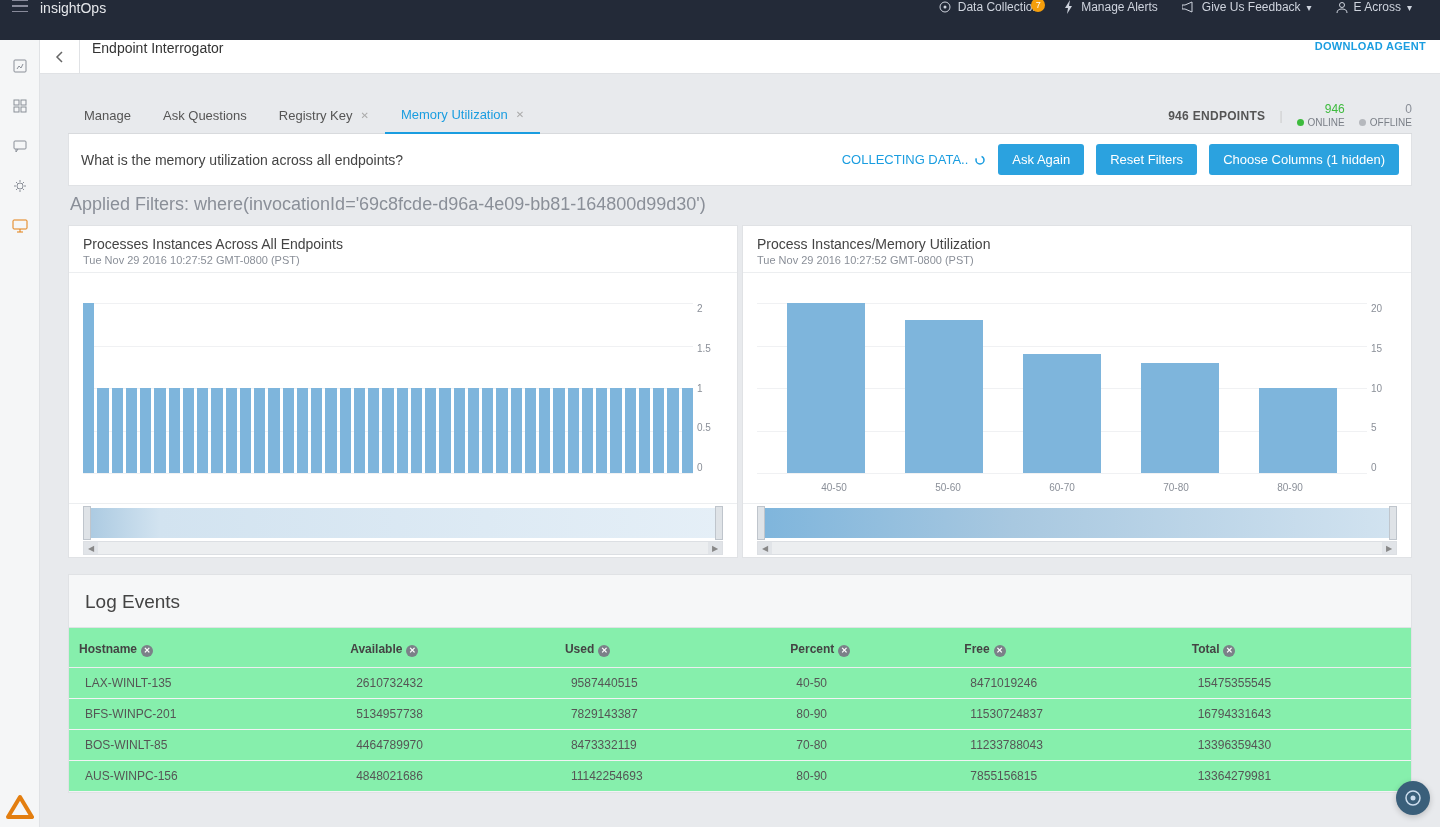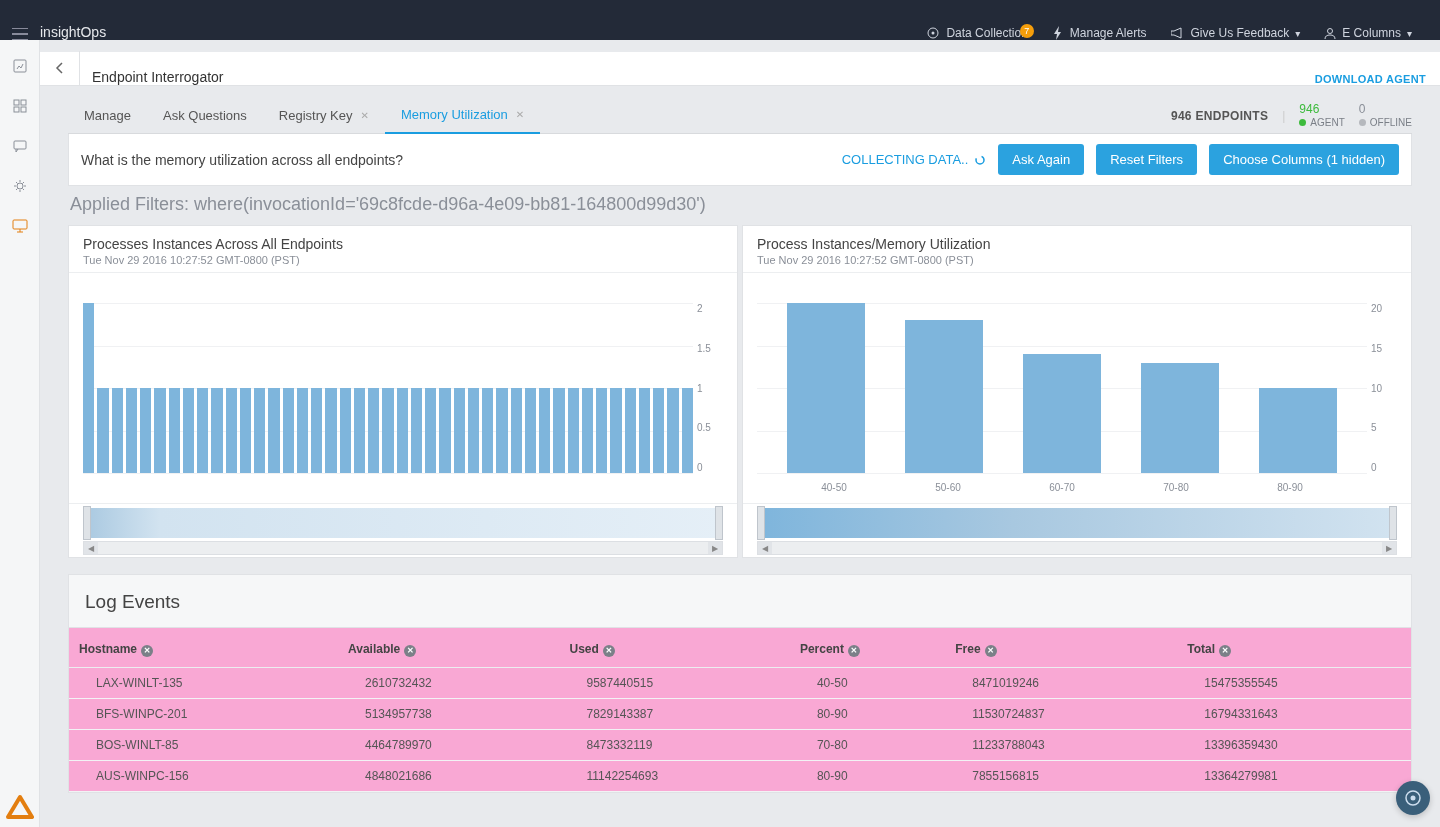--- a/index.html
+++ b/index.html
@@ -1,51 +1,51 @@
 <!DOCTYPE html>
 <html><head>
 <meta charset="utf-8">
 <style>
 * { box-sizing: border-box; margin: 0; padding: 0; }
 body { font-family: -apple-system, BlinkMacSystemFont, "Segoe UI", Arial, sans-serif; font-size: 13px; background: #e8eaed; color: #333; width: 1440px; height: 827px; overflow: hidden; position: relative; }
 
 
-.topbar { background: #232a38; color: #fff; height: 40px; display: flex; align-items: flex-end; padding: 0 16px 0 0; }
+.topbar { background: #232a38; color: #fff; height: 40px; display: flex; align-items: flex-start; padding: 0 16px 0 0; }
 .menu-icon { width: 40px; display: flex; align-items: center; justify-content: center; color: #aab; cursor: pointer; }
 .brand { font-size: 14px; color: #e5e7eb; font-weight: 400; }
 .topbar-spacer { flex: 1; }
 .top-item { display: flex; align-items: center; gap: 6px; padding: 0 12px; color: #cfd4de; font-size: 12px; cursor: pointer; position: relative; }
 .top-item .badge { position: absolute; top: -2px; right: 6px; background: #f59e0b; color: #fff; border-radius: 50%; width: 14px; height: 14px; font-size: 9px; display: flex; align-items: center; justify-content: center; }
 .chev { font-size: 10px; }
 
 
 .leftrail { position: absolute; left: 0; top: 40px; width: 40px; bottom: 0; background: #f5f6f7; border-right: 1px solid #e0e2e5; display: flex; flex-direction: column; align-items: center; padding-top: 18px; gap: 24px; }
 .rail-icon { color: #8a8f98; cursor: pointer; }
 .rail-icon.active { color: #e37e10; }
 .brand-corner { position: absolute; left: 0; bottom: 0; width: 40px; height: 40px; display: flex; align-items: center; justify-content: center; }
 
 
-.page-header { position: absolute; left: 40px; right: 0; top: 52px; height: 34px; background: #fff; border-bottom: 1px solid #e0e2e5; display: flex; align-items: flex-end; }
+.page-header { position: absolute; left: 40px; right: 0; top: 40px; height: 34px; background: #fff; border-bottom: 1px solid #e0e2e5; display: flex; align-items: flex-start; }
 .back-btn { width: 40px; height: 34px; display: flex; align-items: center; justify-content: center; border-right: 1px solid #e0e2e5; color: #666; cursor: pointer; }
 .page-title { padding: 0 12px; color: #333; font-size: 14px; font-weight: 400; }
 .page-header .dl-link { margin-left: auto; margin-right: 14px; color: #1a9de0; font-size: 11px; font-weight: 600; letter-spacing: 0.3px; cursor: pointer; }
 
 
 .content { position: absolute; left: 40px; right: 0; top: 74px; bottom: 0; padding: 24px 28px 0 28px; overflow: hidden; }
 
 
 .tabs-row { display: flex; align-items: center; border-bottom: 1px solid #d8dadd; height: 36px; }
 .tab { padding: 0 16px; color: #555; font-size: 13px; height: 36px; display: flex; align-items: center; gap: 8px; cursor: pointer; }
 .tab.active { color: #1a9de0; border-bottom: 2px solid #1a9de0; }
 .tab .close-x { color: #aaa; font-size: 10px; }
 .tabs-spacer { flex: 1; }
 .endpoint-summary { display: flex; align-items: center; gap: 14px; color: #555; font-size: 12px; }
 .ep-count { font-weight: 600; letter-spacing: 0.3px; }
 .sep { color: #ccc; }
-.status { display: flex; flex-direction: column; align-items: flex-start; line-height: 1.1; }
+.status { display: flex; flex-direction: column; align-items: flex-end; line-height: 1.1; }
 .status .num { font-size: 12px; }
 .status .lbl { font-size: 10px; color: #7a7f87; display: flex; align-items: center; gap: 4px; }
 .dot { width: 7px; height: 7px; border-radius: 50%; display: inline-block; }
 .dot.green { background: #3dbb3d; }
 .dot.gray { background: #b5b8bd; }
 .status.online .num { color: #3dbb3d; }
 .status.offline .num { color: #8a8f98; }
 
 
 .qbar { background: #fff; border: 1px solid #e0e2e5; border-top: none; display: flex; align-items: center; padding: 10px 12px; gap: 12px; }
@@ -78,26 +78,26 @@
 .overview { height: 54px; border-top: 1px solid #eceef0; position: relative; padding: 0 14px; }
 .ov-track { position: absolute; left: 14px; right: 14px; top: 4px; height: 30px; background: linear-gradient(to right, #a8c8e0 0%, #d2e3f0 12%, #e5eff7 100%); }
 .ov-handle { position: absolute; top: 2px; width: 8px; height: 34px; background: #dfe3e7; border: 1px solid #bfc5cc; }
 .ov-handle.left { left: 14px; }
 .ov-handle.right { right: 14px; }
 .ov-scroll { position: absolute; left: 14px; right: 14px; bottom: 2px; height: 14px; background: #eceef0; border: 1px solid #dcdfe3; display:flex; align-items:center; }
 .ov-scroll .sb-btn { width: 14px; height: 12px; background: #e1e4e8; display:flex; align-items:center; justify-content:center; font-size:8px; color:#888; }
 .ov-scroll .sb-track { flex:1; }
 
 
-.log-card { background: #f9a8d4; border: 1px solid #e0e2e5; margin-top: 16px; }
+.log-card { background: #86efac; border: 1px solid #e0e2e5; margin-top: 16px; }
 .log-head { padding: 16px 16px 14px; font-size: 19px; color: #444; background: #f6f7f8; border-bottom: 1px solid #e0e2e5; }
 table.logt { width: 100%; border-collapse: collapse; font-size: 12px; }
 .logt th { text-align: left; font-weight: 600; padding: 14px 10px 10px; color: #444; border-bottom: 1px solid #eceef0; }
 .logt th .col-x { display:inline-flex; width:12px; height:12px; border-radius:50%; background:#7b8088; color:#fff; font-size:8px; align-items:center; justify-content:center; margin-left:4px; cursor:pointer; }
-.logt td { padding: 8px 27px; border-bottom: 1px solid #f2f3f5; color: #555; }
+.logt td { padding: 8px 16px; border-bottom: 1px solid #f2f3f5; color: #555; }
 
 
 .help-bubble { position: absolute; right: 10px; bottom: 12px; width: 34px; height: 34px; border-radius: 50%; background: #3a5f7a; display: flex; align-items: center; justify-content: center; color: #fff; cursor: pointer; box-shadow: 0 2px 6px rgba(0,0,0,0.2); }
 
 svg { display: block; }
 </style>
 </head>
 <body>
 
 <div class="topbar">
@@ -127,21 +127,21 @@
         <path d="M0 4h3l7-3v10l-7-3H0z" stroke="#cfd4de" fill="none"></path>
       </svg>
     <span>Give Us Feedback</span>
     <span class="chev">▾</span>
   </div>
   <div class="top-item">
     <svg width="12" height="12" viewBox="0 0 12 12">
         <circle cx="6" cy="4" r="2.5" stroke="#cfd4de" fill="none"></circle>
         <path d="M1 12c0-3 2-4 5-4s5 1 5 4" stroke="#cfd4de" fill="none"></path>
       </svg>
-    <span>E Columns</span>
+    <span>E Across</span>
     <span class="chev">▾</span>
   </div>
 </div>
 
 <div class="leftrail">
   <div class="rail-icon">
       <svg width="16" height="16" viewBox="0 0 16 16">
         <rect x="2" y="2" width="12" height="12" rx="1" stroke="#8a8f98" fill="none"></rect>
         <path d="M5 11l2-3 2 2 2-4" stroke="#8a8f98" fill="none"></path>
       </svg>
@@ -207,21 +207,21 @@
         <span class="close-x">✕</span>
       </div>
     <div class="tabs-spacer"></div>
     <div class="endpoint-summary">
       <span class="ep-count">946 ENDPOINTS</span>
       <span class="sep">|</span>
       <div class="status online">
         <span class="num">946</span>
         <span class="lbl">
             <span class="dot green"></span>
-            <span>AGENT</span>
+            <span>ONLINE</span>
           </span>
       </div>
       <div class="status offline">
         <span class="num">0</span>
         <span class="lbl">
             <span class="dot gray"></span>
             <span>OFFLINE</span>
           </span>
       </div>
     </div>

